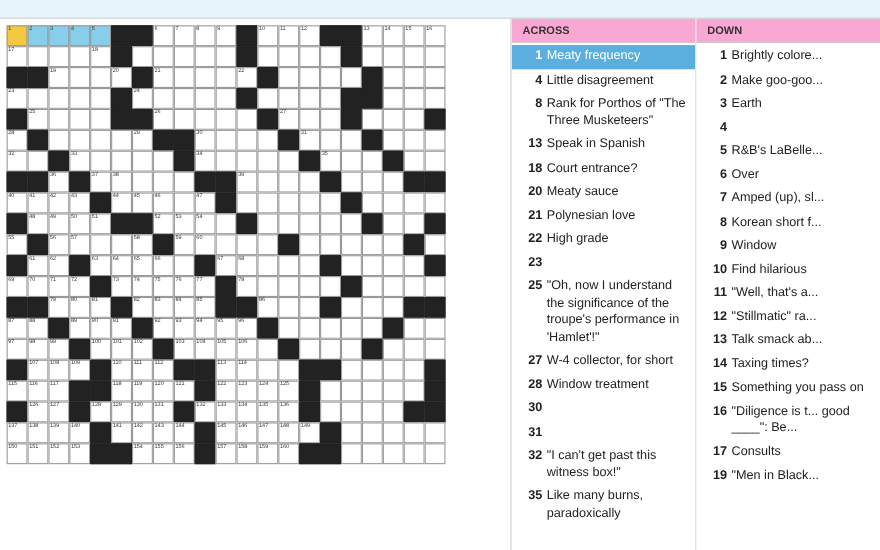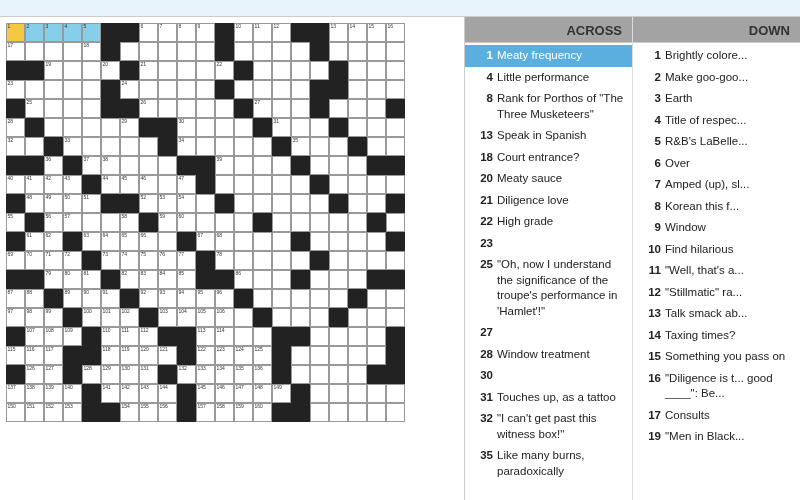--- a/index.html
+++ b/index.html
@@ -92,26 +92,25 @@
       flex-direction: column;
       overflow: hidden;
       border-right: 1px solid #ddd;
     }
     .clue-column:last-child {
       border-right: none;
     }
 
     .clue-column-header {
       font-weight: bold;
-      font-size: 13px;
+      font-size: 10px;
       padding: 6px 10px 4px 10px;
       color: #333;
       border-bottom: 1px solid #ccc;
-      background: #a3a3a3;
-      text-align: right;
+      background: #f9a8d4;
     }
 
     .clue-list {
       overflow-y: auto;
       flex: 1;
       padding: 2px 0;
     }
 
     .clue-item {
       padding: 3px 8px 3px 10px;
@@ -929,66 +928,66 @@
 
     <div class="clue-column">
       <div class="clue-column-header">ACROSS</div>
       <div class="clue-list" id="across-list">
       <div class="clue-item active">
             <span class="clue-num">1</span>
             <span class="clue-text">Meaty frequency</span>
           </div>
           <div class="clue-item">
             <span class="clue-num">4</span>
-            <span class="clue-text">Little performance</span>
+            <span class="clue-text">Little disagreement</span>
           </div>
           <div class="clue-item">
             <span class="clue-num">8</span>
             <span class="clue-text">Rank for Porthos of "The Three Musketeers"</span>
           </div>
           <div class="clue-item">
             <span class="clue-num">13</span>
             <span class="clue-text">Speak in Spanish</span>
           </div>
           <div class="clue-item">
             <span class="clue-num">18</span>
             <span class="clue-text">Court entrance?</span>
           </div>
           <div class="clue-item">
             <span class="clue-num">20</span>
             <span class="clue-text">Meaty sauce</span>
           </div>
           <div class="clue-item">
             <span class="clue-num">21</span>
-            <span class="clue-text">Diligence love</span>
+            <span class="clue-text">Polynesian love</span>
           </div>
           <div class="clue-item">
             <span class="clue-num">22</span>
             <span class="clue-text">High grade</span>
           </div>
           <div class="clue-item">
             <span class="clue-num">23</span>
           </div>
           <div class="clue-item">
             <span class="clue-num">25</span>
             <span class="clue-text">"Oh, now I understand the significance of the troupe's performance in 'Hamlet'!"</span>
           </div>
           <div class="clue-item">
             <span class="clue-num">27</span>
+            <span class="clue-text">W-4 collector, for short</span>
           </div>
           <div class="clue-item">
             <span class="clue-num">28</span>
             <span class="clue-text">Window treatment</span>
           </div>
           <div class="clue-item">
             <span class="clue-num">30</span>
           </div>
           <div class="clue-item">
             <span class="clue-num">31</span>
-            <span class="clue-text">Touches up, as a tattoo</span>
           </div>
           <div class="clue-item">
             <span class="clue-num">32</span>
             <span class="clue-text">"I can't get past this witness box!"</span>
           </div>
           <div class="clue-item">
             <span class="clue-num">35</span>
             <span class="clue-text">Like many burns, paradoxically</span>
           </div>
         </div>
@@ -1004,37 +1003,36 @@
           <div class="clue-item">
             <span class="clue-num">2</span>
             <span class="clue-text">Make goo-goo...</span>
           </div>
           <div class="clue-item">
             <span class="clue-num">3</span>
             <span class="clue-text">Earth</span>
           </div>
           <div class="clue-item">
             <span class="clue-num">4</span>
-            <span class="clue-text">Title of respec...</span>
           </div>
           <div class="clue-item">
             <span class="clue-num">5</span>
             <span class="clue-text">R&amp;B's LaBelle...</span>
           </div>
           <div class="clue-item">
             <span class="clue-num">6</span>
             <span class="clue-text">Over</span>
           </div>
           <div class="clue-item">
             <span class="clue-num">7</span>
             <span class="clue-text">Amped (up), sl...</span>
           </div>
           <div class="clue-item">
             <span class="clue-num">8</span>
-            <span class="clue-text">Korean this f...</span>
+            <span class="clue-text">Korean short f...</span>
           </div>
           <div class="clue-item">
             <span class="clue-num">9</span>
             <span class="clue-text">Window</span>
           </div>
           <div class="clue-item">
             <span class="clue-num">10</span>
             <span class="clue-text">Find hilarious</span>
           </div>
           <div class="clue-item">

